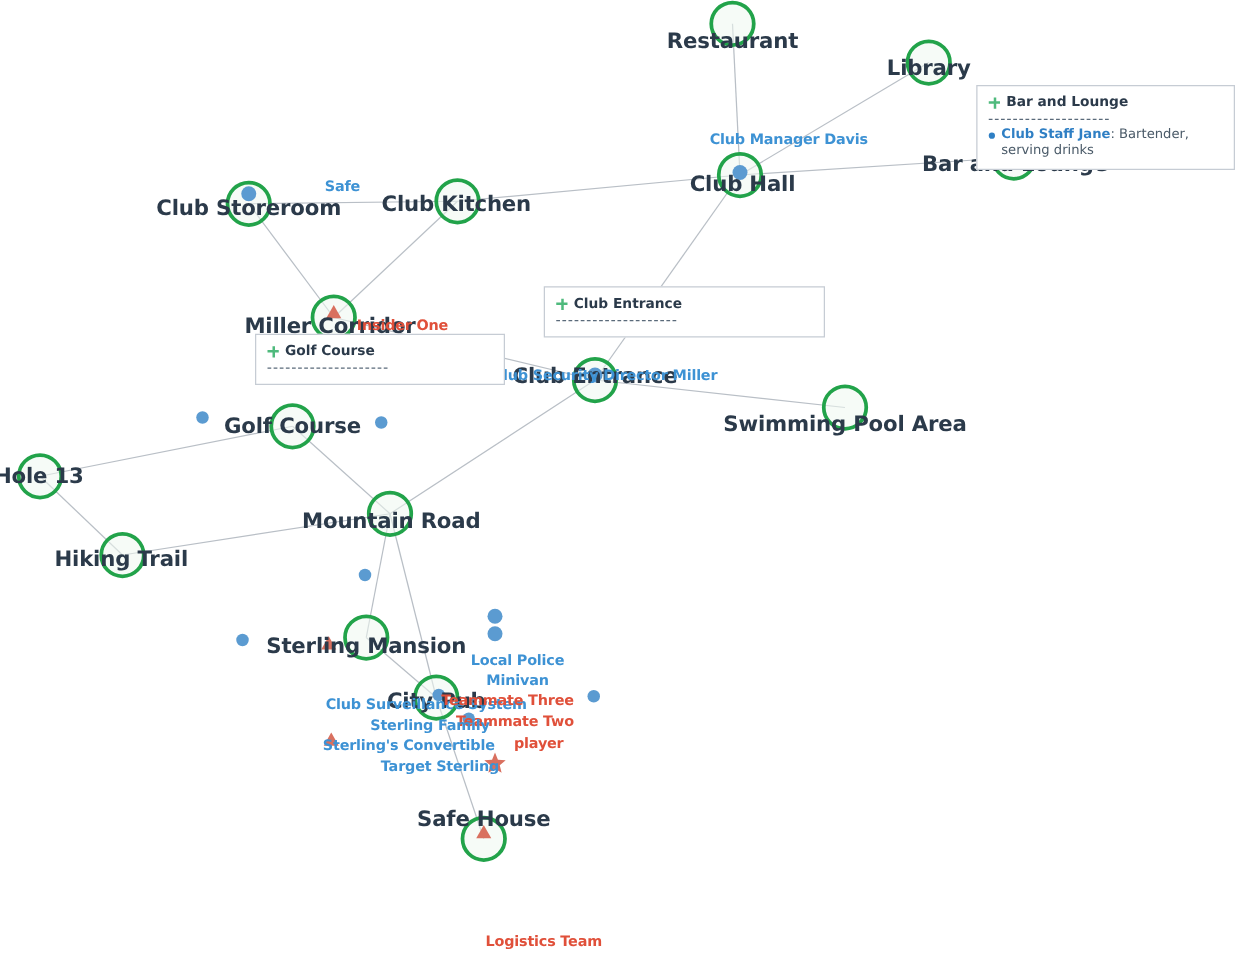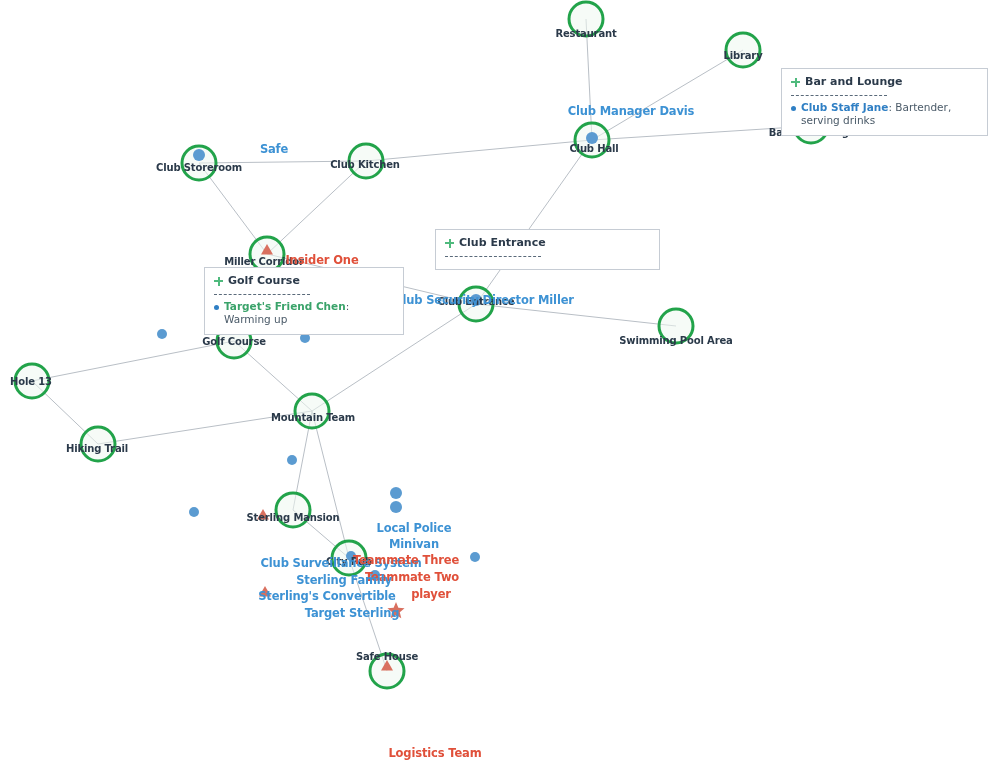--- a/index.html
+++ b/index.html
@@ -27,21 +27,21 @@
     height: 767px;
   }
   .overlay-layer {
     position: absolute;
     left: 0; top: 0;
     width: 996px;
     height: 767px;
   }
   .node-label {
     position: absolute;
-    font-size: 10px;
+    font-size: 17px;
     font-weight: bold;
     color: #2b3a4a;
     white-space: nowrap;
     transform: translate(-50%, -50%);
     letter-spacing: -0.15px;
   }
   .ann-label {
     position: absolute;
     font-size: 11.5px;
     font-weight: bold;
@@ -182,21 +182,21 @@
       <div class="node-label" style="left: 743px; top: 55px;">Library</div>
       <div class="node-label" style="left: 594px; top: 148px;">Club Hall</div>
       <div class="node-label" style="left: 812px; top: 132px;">Bar and Lounge</div>
       <div class="node-label" style="left: 199px; top: 167px;">Club Storeroom</div>
       <div class="node-label" style="left: 365px; top: 164px;">Club Kitchen</div>
       <div class="node-label" style="left: 264px; top: 261px;">Miller Corridor</div>
       <div class="node-label" style="left: 476px; top: 301px;">Club Entrance</div>
       <div class="node-label" style="left: 676px; top: 340px;">Swimming Pool Area</div>
       <div class="node-label" style="left: 234px; top: 341px;">Golf Course</div>
       <div class="node-label" style="left: 31px; top: 381px;">Hole 13</div>
-      <div class="node-label" style="left: 313px; top: 417px;">Mountain Team</div>
+      <div class="node-label" style="left: 313px; top: 417px;">Mountain Road</div>
       <div class="node-label" style="left: 97px; top: 448px;">Hiking Trail</div>
       <div class="node-label" style="left: 293px; top: 517px;">Sterling Mansion</div>
       <div class="node-label" style="left: 349px; top: 561px;">City Pub</div>
       <div class="node-label" style="left: 387px; top: 656px;">Safe House</div>
     </div>
   <div class="overlay-layer" id="annotations-layer">
       <div class="ann-label ann-blue" style="left: 274px; top: 149px;">Safe</div>
       <div class="ann-label ann-blue" style="left: 631px; top: 111px;">Club Manager Davis</div>
       <div class="ann-label ann-blue" style="left: 844px; top: 113px;">Club Staff Jane</div>
       <div class="ann-label ann-red" style="left: 322px; top: 260px;">Insider One</div>
@@ -212,24 +212,20 @@
       <div class="ann-label ann-blue" style="left: 352px; top: 613px;">Target Sterling</div>
       <div class="ann-label ann-red" style="left: 435px; top: 753px;">Logistics Team</div>
     </div>
   <div class="overlay-layer" id="tooltips-layer">
       <div class="tooltip" style="left: 204px; top: 267px; width: 200px;">
         <div class="tt-head">
           <span class="tt-cross"></span>
           <span>Golf Course</span>
         </div>
         <div class="tt-rule"></div>
-        <div class="tt-row">
-          <span class="tt-dot"></span>
-          <span class="tt-text"><span class="tt-who-alt">Target's Friend Chen</span>: Warming up</span>
-        </div>
       </div>
       <div class="tooltip" style="left: 435px; top: 229px; width: 225px;">
         <div class="tt-head">
           <span class="tt-cross"></span>
           <span>Club Entrance</span>
         </div>
         <div class="tt-rule"></div>
       </div>
       <div class="tooltip" style="left: 781px; top: 68px; width: 207px;">
         <div class="tt-head">

